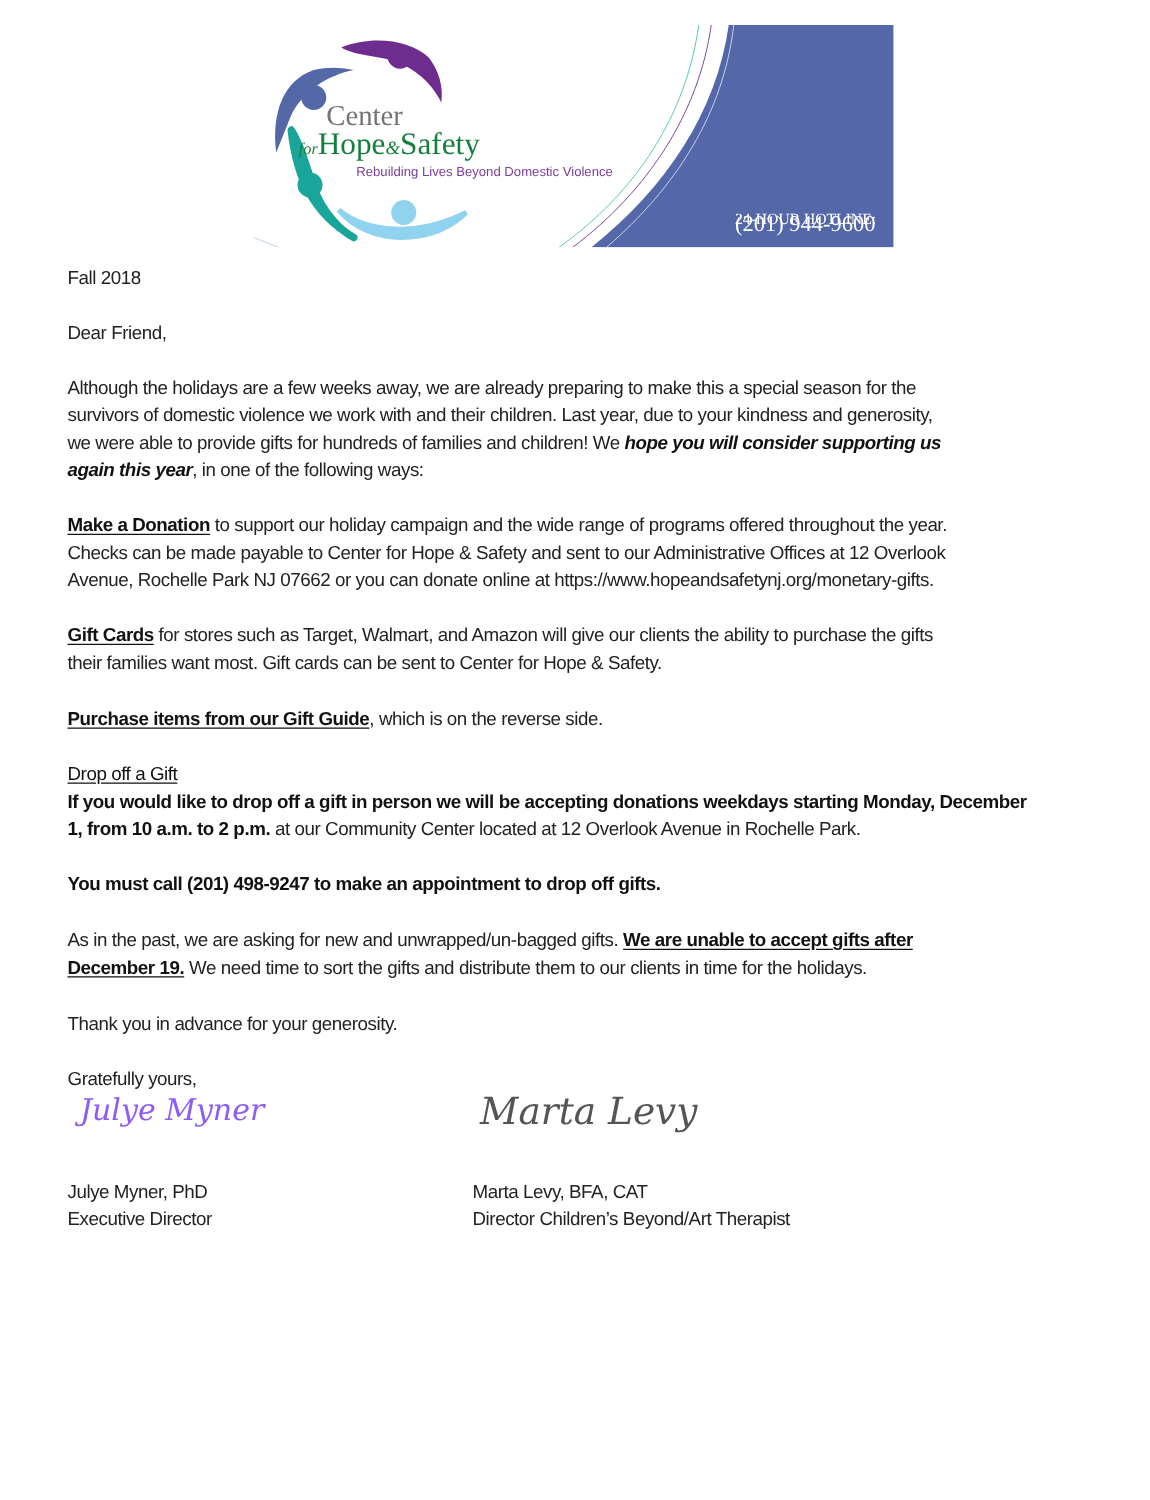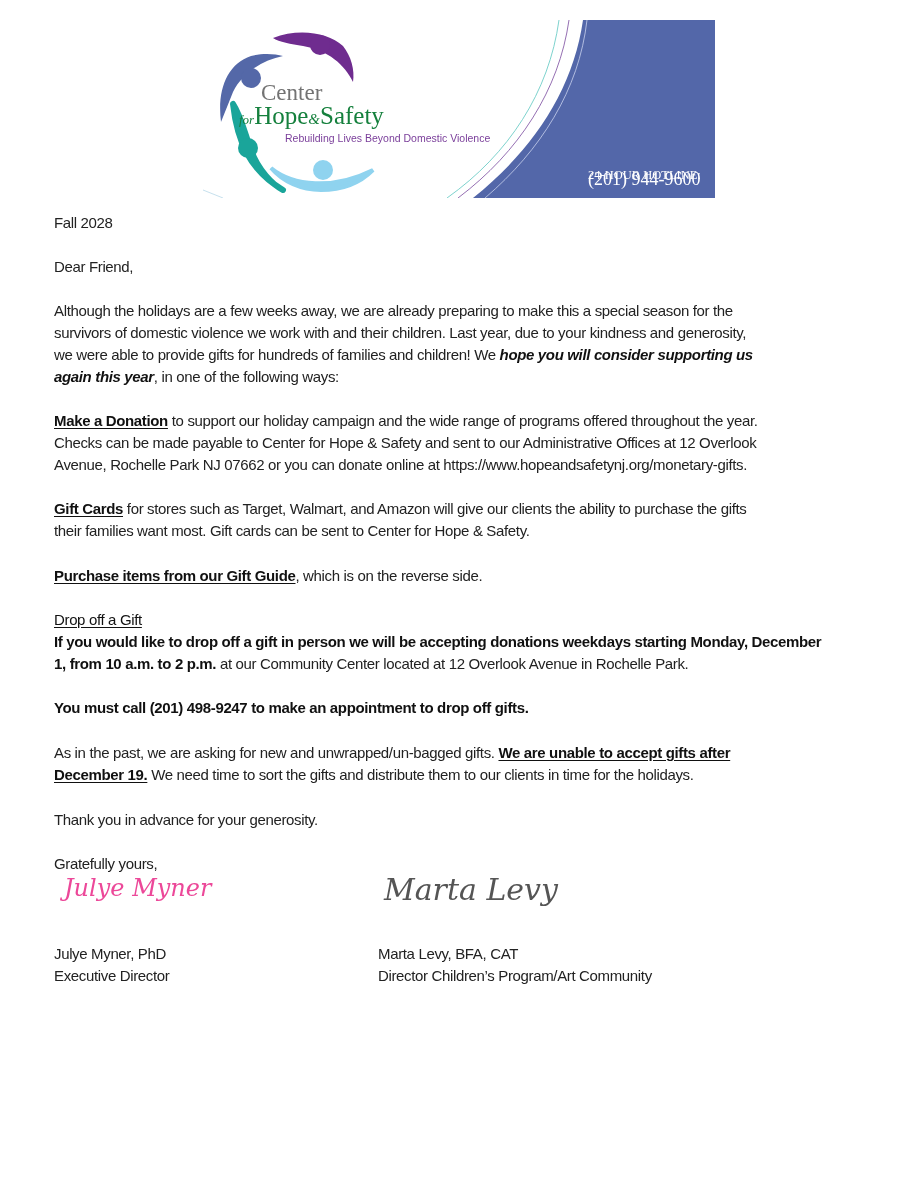--- a/index.html
+++ b/index.html
@@ -13,21 +13,21 @@
   .org-hope .big { font-size: 25px; }
   .org-hope .amp { font-size: 15px; font-style: italic; }
   .tagline { position: absolute; left: 82px; top: 112px; font-size: 10.5px; color: #7a3e9a; white-space: nowrap; }
   .hotline-label { position: absolute; left: 385px; top: 148px; font-family: "Liberation Serif", serif; font-size: 12.5px; color: #ffffff; white-space: nowrap; }
   .hotline-number { position: absolute; left: 385px; top: 149px; font-family: "Liberation Serif", serif; font-size: 18px; color: #ffffff; white-space: nowrap; }
   .line { position: absolute; left: 54px; font-size: 15px; white-space: nowrap; letter-spacing: -0.35px; color: #222; line-height: 20px; }
   .b { font-weight: bold; color: #111; }
   .bi { font-weight: bold; font-style: italic; color: #111; }
   .u { text-decoration: underline; text-underline-offset: 2px; }
   .link { color: #111; }
-  .sig { position: absolute; font-family: "DejaVu Serif", serif; font-style: italic; color: #ec4899; }
+  .sig { position: absolute; font-family: "DejaVu Serif", serif; font-style: italic; color: #8b5cf6; }
 </style>
 </head>
 <body>
 
 <div class="header">
   <svg width="512" height="178" viewBox="0 0 512 178">
 
     <path d="M380 0 L512 0 L512 178 L270 178 C330 130 370 70 380 0 Z" fill="#5367a9"></path>
     <path d="M372 0 C362 70 322 130 262 178" stroke="#ffffff" stroke-width="3" fill="none"></path>
     <path d="M366 0 C356 70 316 132 255 178" stroke="#7a4a9e" stroke-width="0.8" fill="none"></path>
@@ -53,21 +53,21 @@
   </svg>
   <div class="org-center">Center</div>
   <div class="org-hope">
     <span class="for">for</span><span class="big">Hope</span><span class="amp">&amp;</span><span class="big">Safety</span>
   </div>
   <div class="tagline">Rebuilding Lives Beyond Domestic Violence</div>
   <div class="hotline-label">24-HOUR HOTLINE:</div>
   <div class="hotline-number">(201) 944-9600</div>
 </div>
 
-<div class="line" style="top:213px">Fall 2028</div>
+<div class="line" style="top:213px">Fall 2018</div>
 <div class="line" style="top:257px">Dear Friend,</div>
 
 <div>
   <div class="line" style="top:301px">Although the holidays are a few weeks away, we are already preparing to make this a special season for the</div>
   <div class="line" style="top:323px">survivors of domestic violence we work with and their children. Last year, due to your kindness and generosity,</div>
   <div class="line" style="top:345px"><span>we were able to provide gifts for hundreds of families and children! We </span><span class="bi">hope you will consider supporting us</span></div>
   <div class="line" style="top:367px"><span class="bi">again this year</span><span>, in one of the following ways:</span></div>
 </div>
 
 <div>
@@ -98,13 +98,13 @@
 
 <div class="line" style="top:810px">Thank you in advance for your generosity.</div>
 <div class="line" style="top:854px">Gratefully yours,</div>
 
 <div class="sig" style="left:64px; top:874px; font-size:24px;">Julye Myner</div>
 <div class="sig" style="left:384px; top:872px; font-size:30px; color:#555;">Marta Levy</div>
 
 <div class="line" style="top:944px">Julye Myner, PhD</div>
 <div class="line" style="top:966px">Executive Director</div>
 <div class="line" style="top:944px; left:378px;">Marta Levy, BFA, CAT</div>
-<div class="line" style="top:966px; left:378px;">Director Children’s Program/Art Community</div>
+<div class="line" style="top:966px; left:378px;">Director Children’s Beyond/Art Therapist</div>
 
 </body></html>

